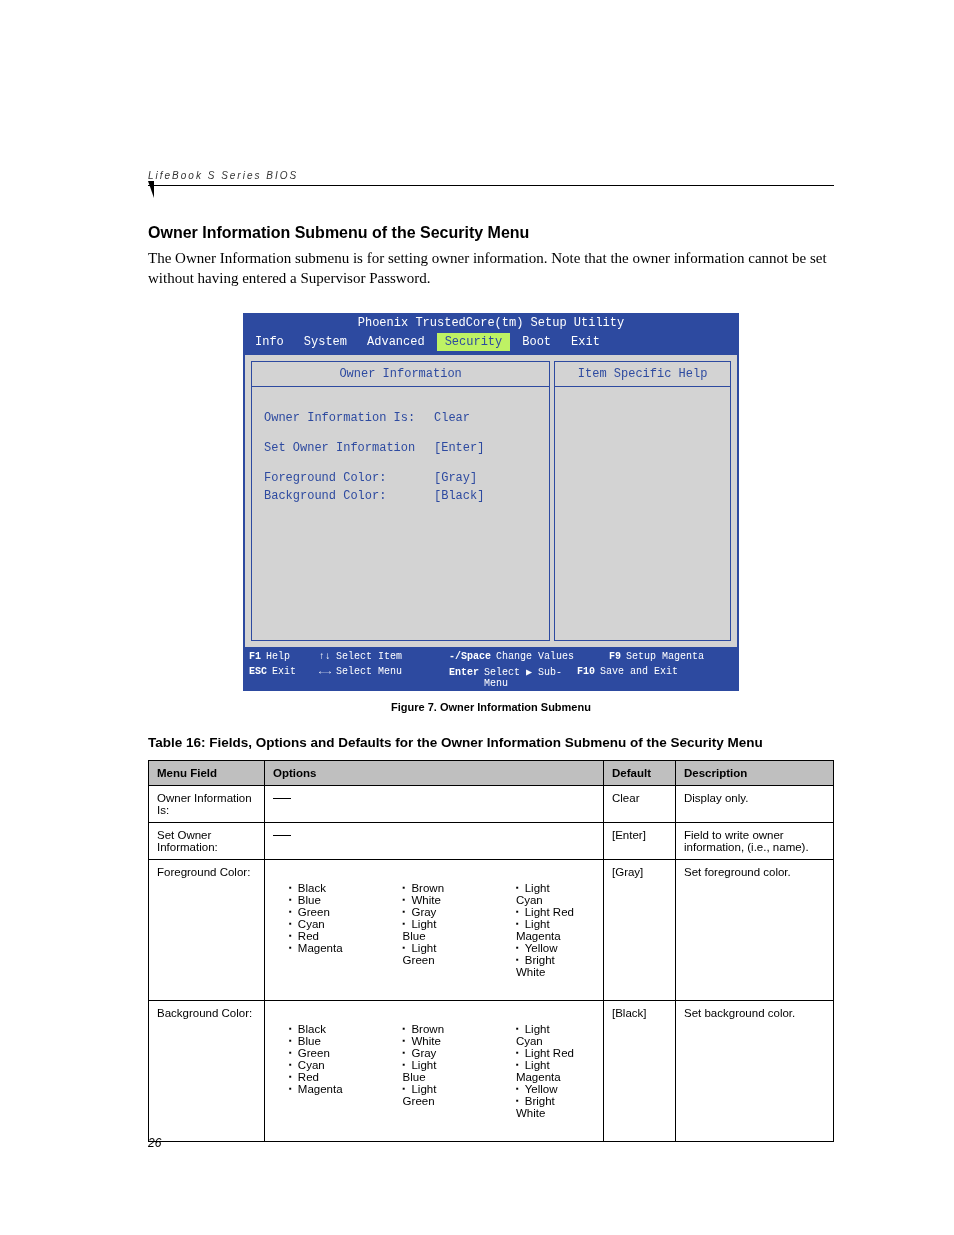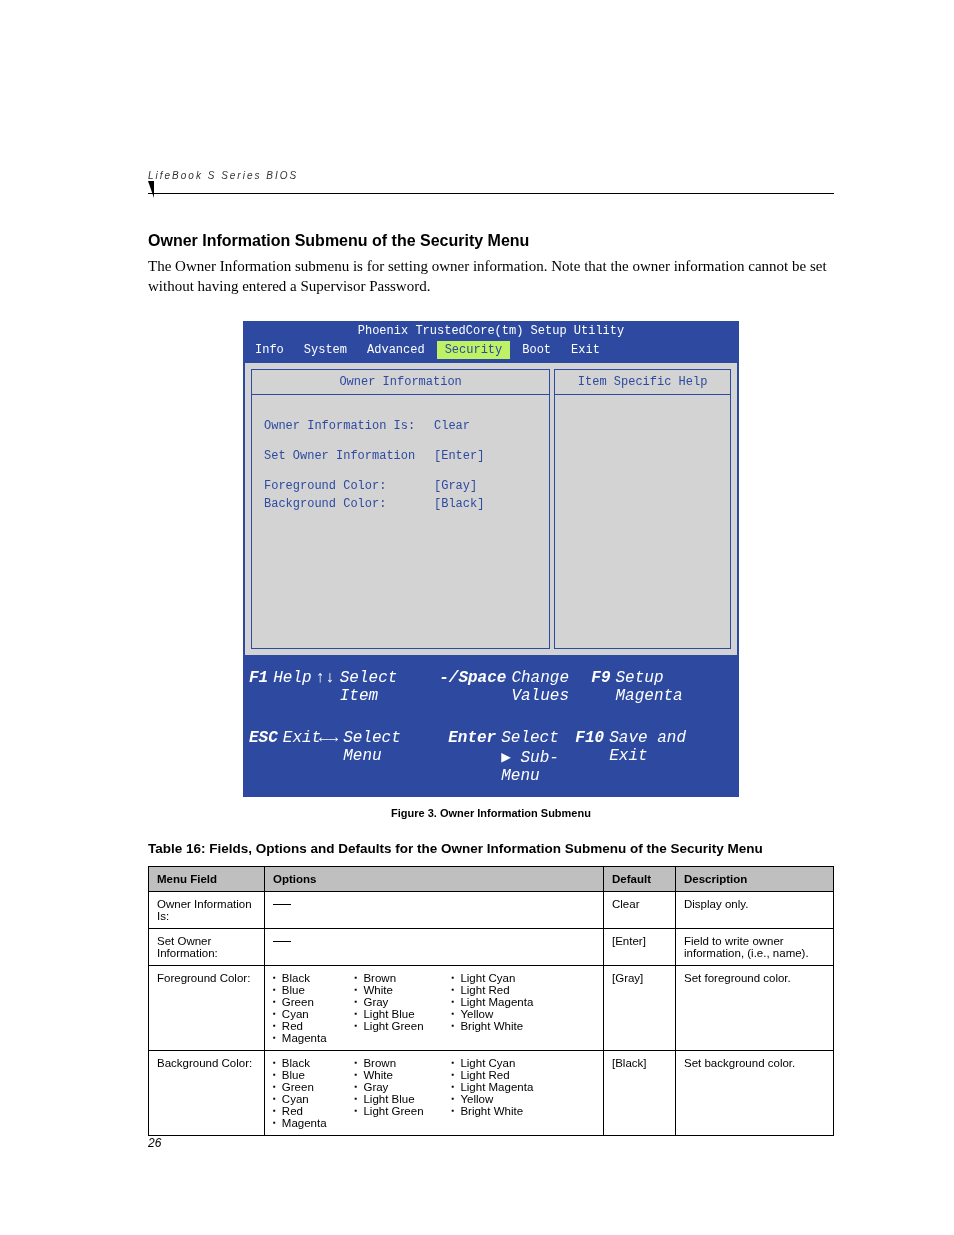--- a/index.html
+++ b/index.html
@@ -16,21 +16,21 @@
     box-sizing: border-box;
     font-size: 14px;
   }
   .running-head {
     font-family: Arial, Helvetica, sans-serif;
     letter-spacing: 2px;
     font-size: 10px;
     font-style: italic;
     color: #333;
     border-bottom: 1px solid #000;
-    padding-bottom: 12px;
+    padding-bottom: 4px;
     margin-bottom: 8px;
   }
   .corner-mark {
     position: absolute;
     left: 148px;
     top: 181px;
     width: 0; height: 0;
     border-left: 6px solid transparent;
     border-top: 17px solid #000;
   }
@@ -95,23 +95,22 @@
     color: #2d4aa0;
     padding: 5px 4px;
     border-bottom: 1px solid #2d4aa0;
     font-size: 12px;
   }
   .bios .fieldrow { display: flex; padding: 2px 12px; color: #2d4aa0; font-size: 12px; }
   .bios .fieldrow .lbl { width: 170px; }
   .bios .fieldrow .val { color: #2d4aa0; }
   .bios .footer1, .bios .footer2 {
     display: flex;
-    font-size: 16px;
-    padding: 12px 6px;
-    font-style: italic;
+    font-size: 10px;
+    padding: 2px 6px;
   }
   .bios .fk .k { color: #fff; font-weight: bold; margin-right: 5px; }
   .bios .fk { display: flex; align-items: baseline; }
   .caption {
     font-family: Arial, Helvetica, sans-serif;
     font-size: 11px;
     text-align: center;
     margin: 6px 0 22px 0;
     font-weight: bold;
   }
@@ -131,21 +130,21 @@
     border: 1px solid #000;
     padding: 6px 8px;
     vertical-align: top;
     text-align: left;
   }
   table.opts th {
     background: #bfbfbf;
     font-weight: bold;
   }
   .optcols { display: flex; gap: 28px; }
-  .optcols ul { list-style: none; margin: 0; padding: 0; }
+  .optcols ul { list-style: none; margin: 16px; padding: 0; }
   .optcols li::before { content: "▪"; font-size: 8px; margin-right: 6px; position: relative; top: -2px; }
   .dash { border-top: 1.2px solid #000; width: 18px; margin-top: 6px; }
   .pagenum {
     position: absolute;
     left: 148px;
     bottom: 85px;
     font-family: Arial, Helvetica, sans-serif;
     font-style: italic;
     font-size: 12px;
   }
@@ -227,21 +226,21 @@
       <span class="fk" style="width:128px">
           <span class="k">Enter</span>
           <span>Select ▶ Sub-Menu</span>
         </span>
       <span class="fk">
           <span class="k">F10</span>
           <span>Save and Exit</span>
         </span>
     </div>
   </div>
-  <div class="caption">Figure 3.   Owner Information Submenu</div>
+  <div class="caption">Figure 7.   Owner Information Submenu</div>
 
   <h3 class="tablecap">Table 16: Fields, Options and Defaults for the Owner Information Submenu of the Security Menu</h3>
 
   <table class="opts">
     <colgroup>
         <col style="width:116px">
         <col>
         <col style="width:72px">
         <col style="width:158px">
       </colgroup>

